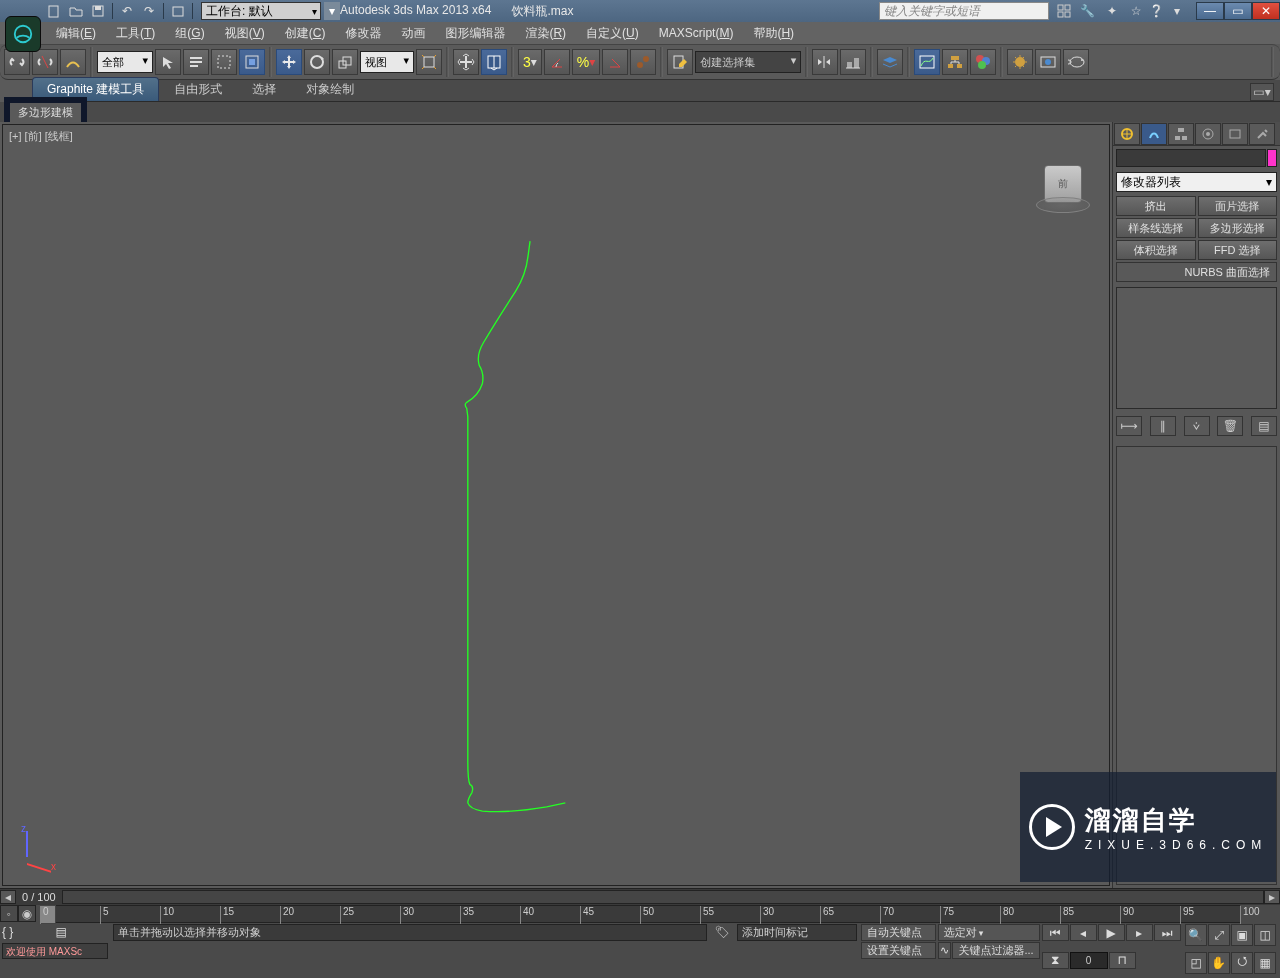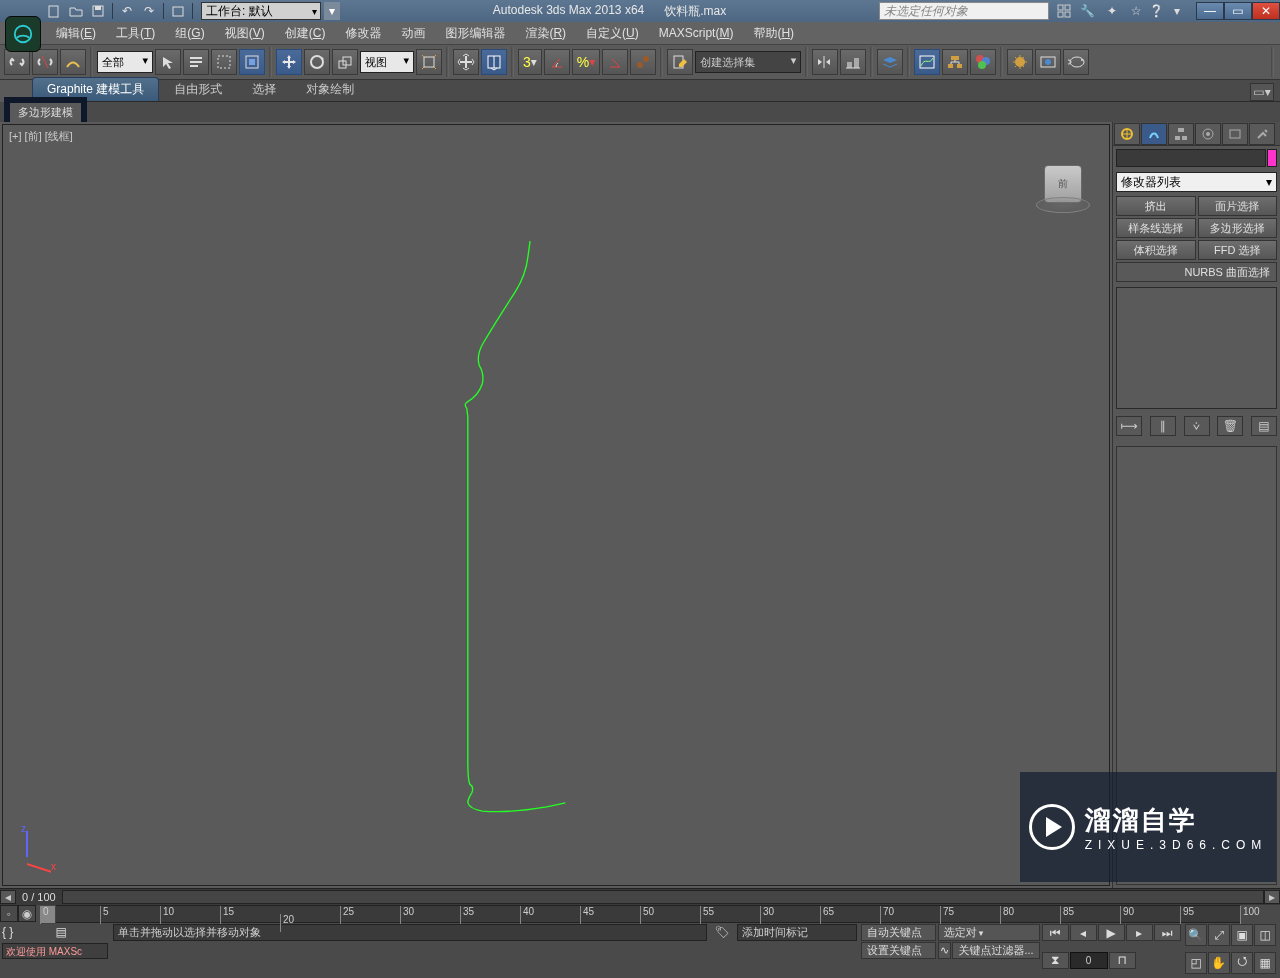--- a/index.html
+++ b/index.html
@@ -8,35 +8,35 @@
 
 .titlebar { height: 22px; background: linear-gradient(#5d7691, #4d6681); display: flex; align-items: center; color: #fff; }
 .appicon { width: 36px; height: 36px; background: #1a3a2a; border: 1px solid #0a0a0a; border-radius: 6px; display:flex; align-items:center; justify-content:center; margin-left:3px; position:absolute; top:16px; left:2px; z-index:30; }
 .appicon svg { width:22px; height:22px; }
 .qat { display:flex; align-items:center; margin-left:44px; gap:2px; }
 .qat .qbtn { width:20px; height:18px; display:flex; align-items:center; justify-content:center; color:#e0e0e0; cursor:pointer; }
 .qat .sep { width:1px; height:16px; background:#2a3a4a; margin:0 2px; }
 .workspace-dd { height:18px; background:#d0d0d0; border:1px solid #333; min-width:120px; display:flex; align-items:center; padding:0 4px; color:#000; margin-left:4px; position:relative; }
 .workspace-dd::after { content:"▾"; position:absolute; right:3px; font-size:10px; }
 .workspace-arrow { width:16px; height:18px; background:#7a8a9a; display:flex; align-items:center; justify-content:center; color:#fff; margin-left:1px; }
-.title-center { flex:1; display:flex; justify-content:center; gap:20px; color:#e8e8e8; font-size:12px; }
+.title-center { flex:1; display:flex; justify-content:flex-start; gap:20px; color:#e8e8e8; font-size:12px; }
 .searchbox { width:170px; height:18px; background:#f0f0f0; border:1px solid #888; color:#868686; font-style:italic; padding:0 4px; display:flex; align-items:center; margin-right:4px; }
 .title-icons { display:flex; gap:2px; align-items:center; }
 .title-icons .ti { width:22px; height:18px; display:flex; align-items:center; justify-content:center; color:#ddd; cursor:pointer; }
 .winbtns { display:flex; margin-left:8px; }
 .winbtn { width:28px; height:18px; display:flex; align-items:center; justify-content:center; background:linear-gradient(#6b8aaf,#4a6a8f); border:1px solid #2a3a4a; color:#fff; cursor:pointer; }
 .winbtn.close { background:linear-gradient(#e05040,#c03020); }
 
 
 .menubar { height: 22px; background:#636363; display:flex; align-items:center; padding-left:46px; gap:0; }
 .menubar .mi { padding:2px 10px; color:#e0e0e0; cursor:pointer; }
 .menubar .mi u { text-decoration:underline; }
 
 
-.maintb { height:36px; background:#5a5a5a; border-top:1px solid #444; border-bottom:1px solid #333; display:flex; align-items:center; gap:2px; padding:0 4px; }
+.maintb { height:36px; background:#5a5a5a; border-top:1px solid #444; border-bottom:1px solid #333; display:flex; align-items:center; gap:2px; padding:0 4px;border-radius:8px; }
 .tbtn { width:26px; height:26px; border:1px solid #3a3a3a; background:linear-gradient(#6a6a6a,#555); display:flex; align-items:center; justify-content:center; color:#ddd; cursor:pointer; font-size:14px; position:relative; }
 .tbtn.active { background:linear-gradient(#4a6a9a,#3a5a8a); border-color:#2a4a7a; }
 .tbtn.wide { width:auto; padding:0 4px; }
 .tbsep { width:3px; height:30px; background:linear-gradient(90deg,#444,#6a6a6a); margin:0 2px; }
 .tbdd { height:22px; background:#e8e8e8; border:1px solid #222; color:#000; padding:0 18px 0 4px; display:flex; align-items:center; position:relative; font-size:11px; }
 .tbdd::after { content:"▾"; position:absolute; right:4px; top:2px; color:#000; }
 .tbdd.dark { background:#444; color:#ccc; }
 .tbdd.dark::after { color:#ccc; }
 
 
@@ -157,21 +157,21 @@
         </svg>
       </div>
     <div class="sep"></div>
     <div class="workspace-dd">工作台: 默认</div>
     <div class="workspace-arrow">▾</div>
   </div>
   <div class="title-center">
     <span>Autodesk 3ds Max  2013 x64</span>
     <span>饮料瓶.max</span>
   </div>
-  <div class="searchbox">未选定任何对象</div>
+  <div class="searchbox">键入关键字或短语</div>
   <div class="title-icons">
     <div class="ti">
         <svg width="14" height="14">
           <rect x="1" y="1" width="5" height="5" stroke="#ccc" fill="none"></rect>
           <rect x="8" y="1" width="5" height="5" stroke="#ccc" fill="none"></rect>
           <rect x="1" y="8" width="5" height="5" stroke="#ccc" fill="none"></rect>
           <rect x="8" y="8" width="5" height="5" stroke="#ccc" fill="none"></rect>
         </svg>
       </div>
     <div class="ti">🔧</div>
@@ -490,21 +490,21 @@
   <div class="time-row-left">
     <div class="tbtn2">◦</div>
     <div class="tbtn2">◉</div>
   </div>
   <div class="timeruler" id="timeruler">
     <div class="time-knob"></div>
   <div class="tick" style="left: 0%;">0</div>
       <div class="tick" style="left: 5%;">5</div>
       <div class="tick" style="left: 10%;">10</div>
       <div class="tick" style="left: 15%;">15</div>
-      <div class="tick" style="left: 20%; margin-top: 8px;">20</div>
+      <div class="tick" style="left: 20%;">20</div>
       <div class="tick" style="left: 25%;">25</div>
       <div class="tick" style="left: 30%;">30</div>
       <div class="tick" style="left: 35%;">35</div>
       <div class="tick" style="left: 40%;">40</div>
       <div class="tick" style="left: 45%;">45</div>
       <div class="tick" style="left: 50%;">50</div>
       <div class="tick" style="left: 55%;">55</div>
       <div class="tick" style="left: 60%;">30</div>
       <div class="tick" style="left: 65%;">65</div>
       <div class="tick" style="left: 70%;">70</div>

